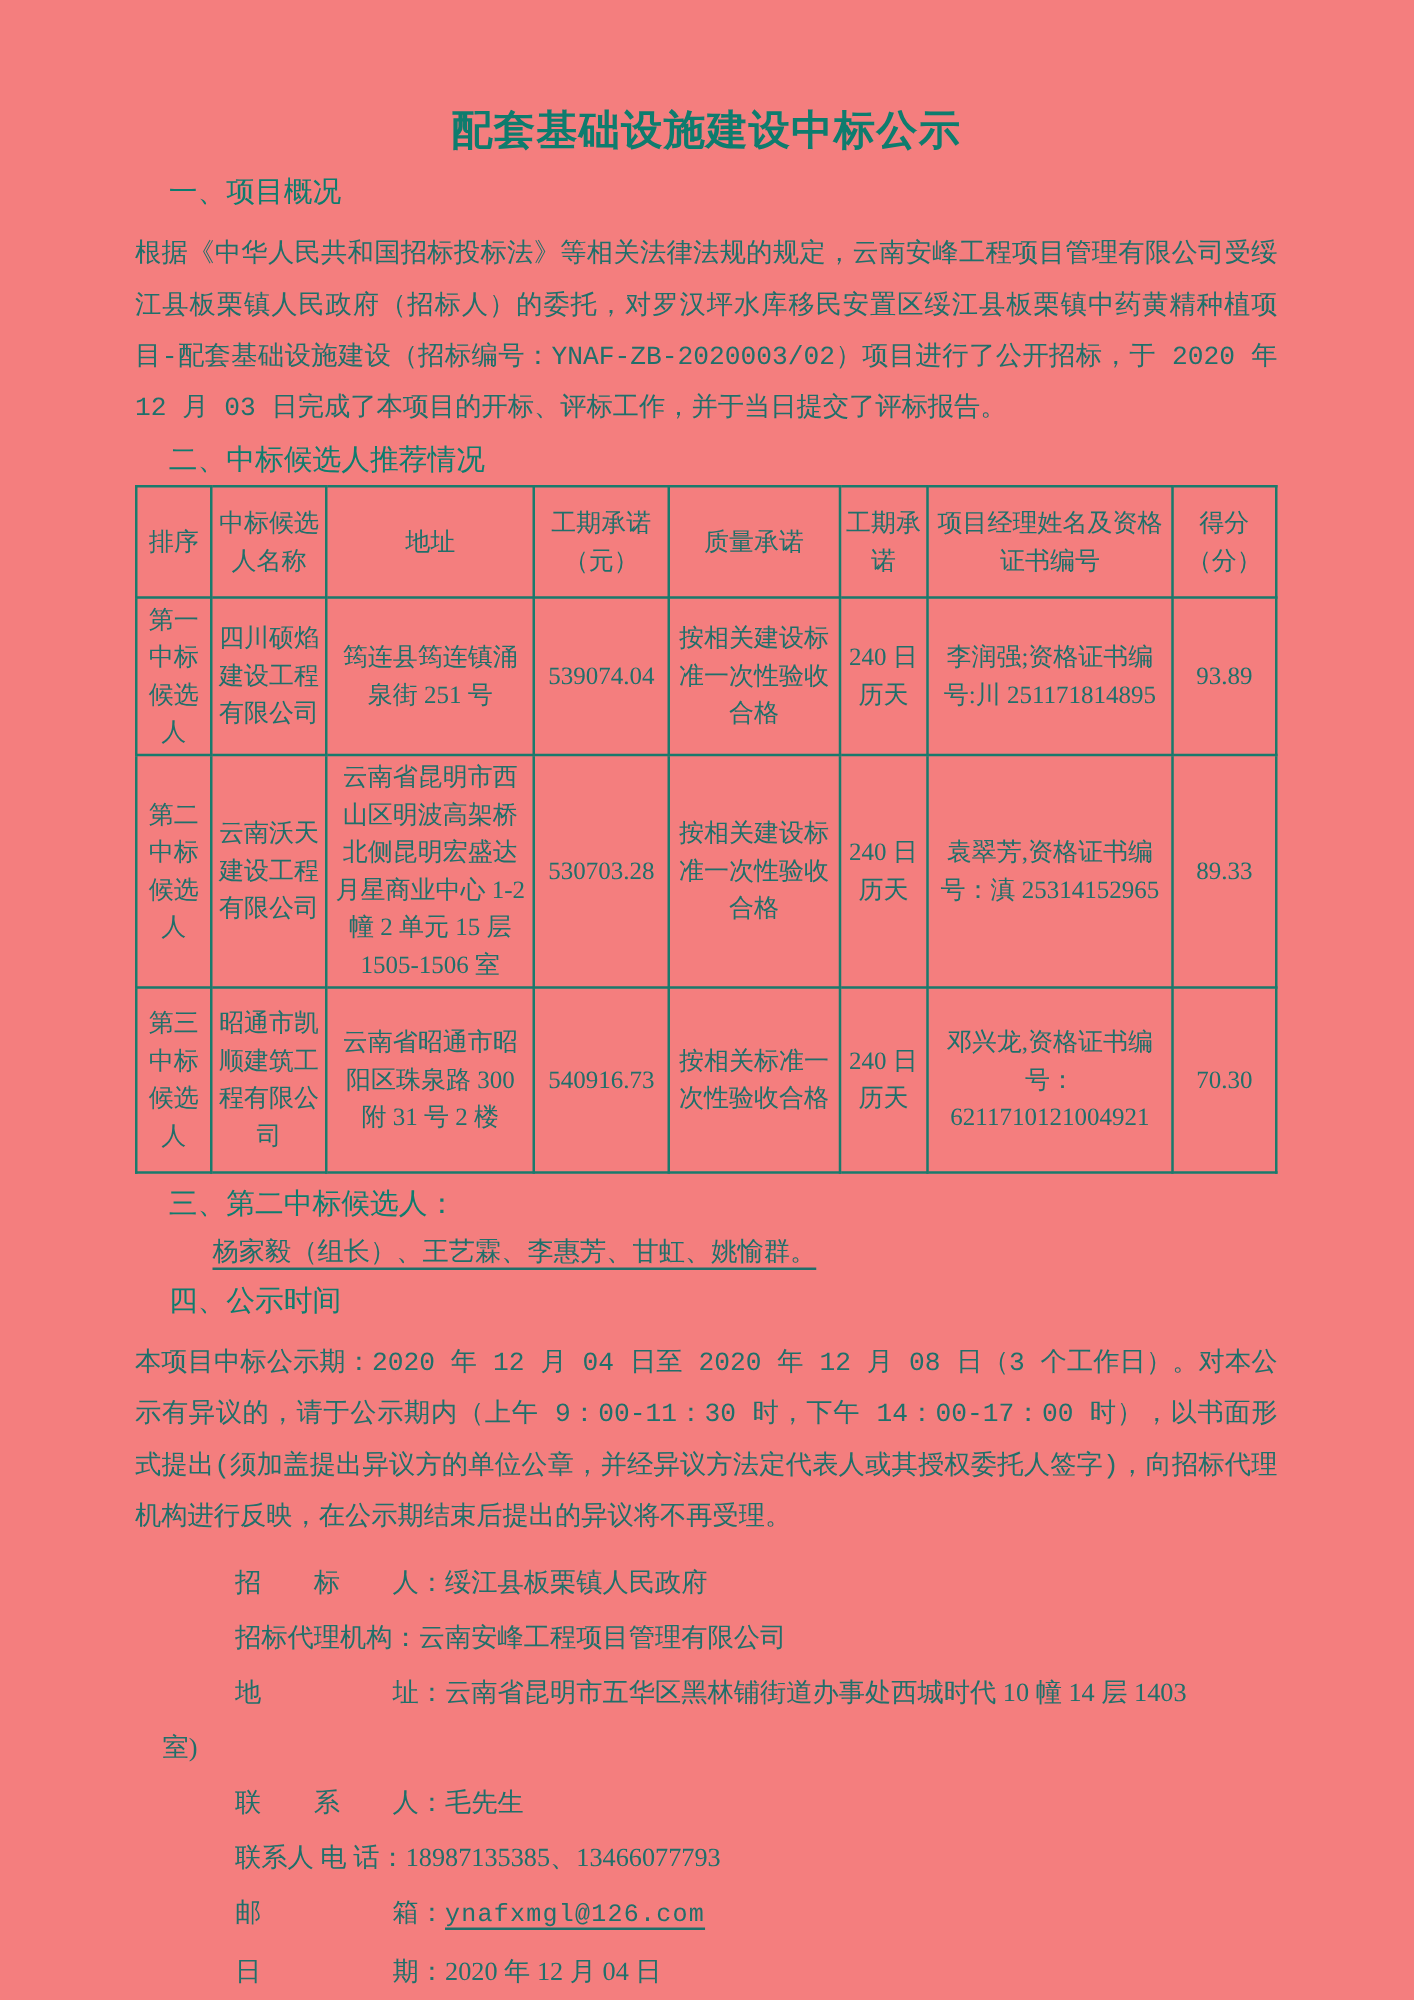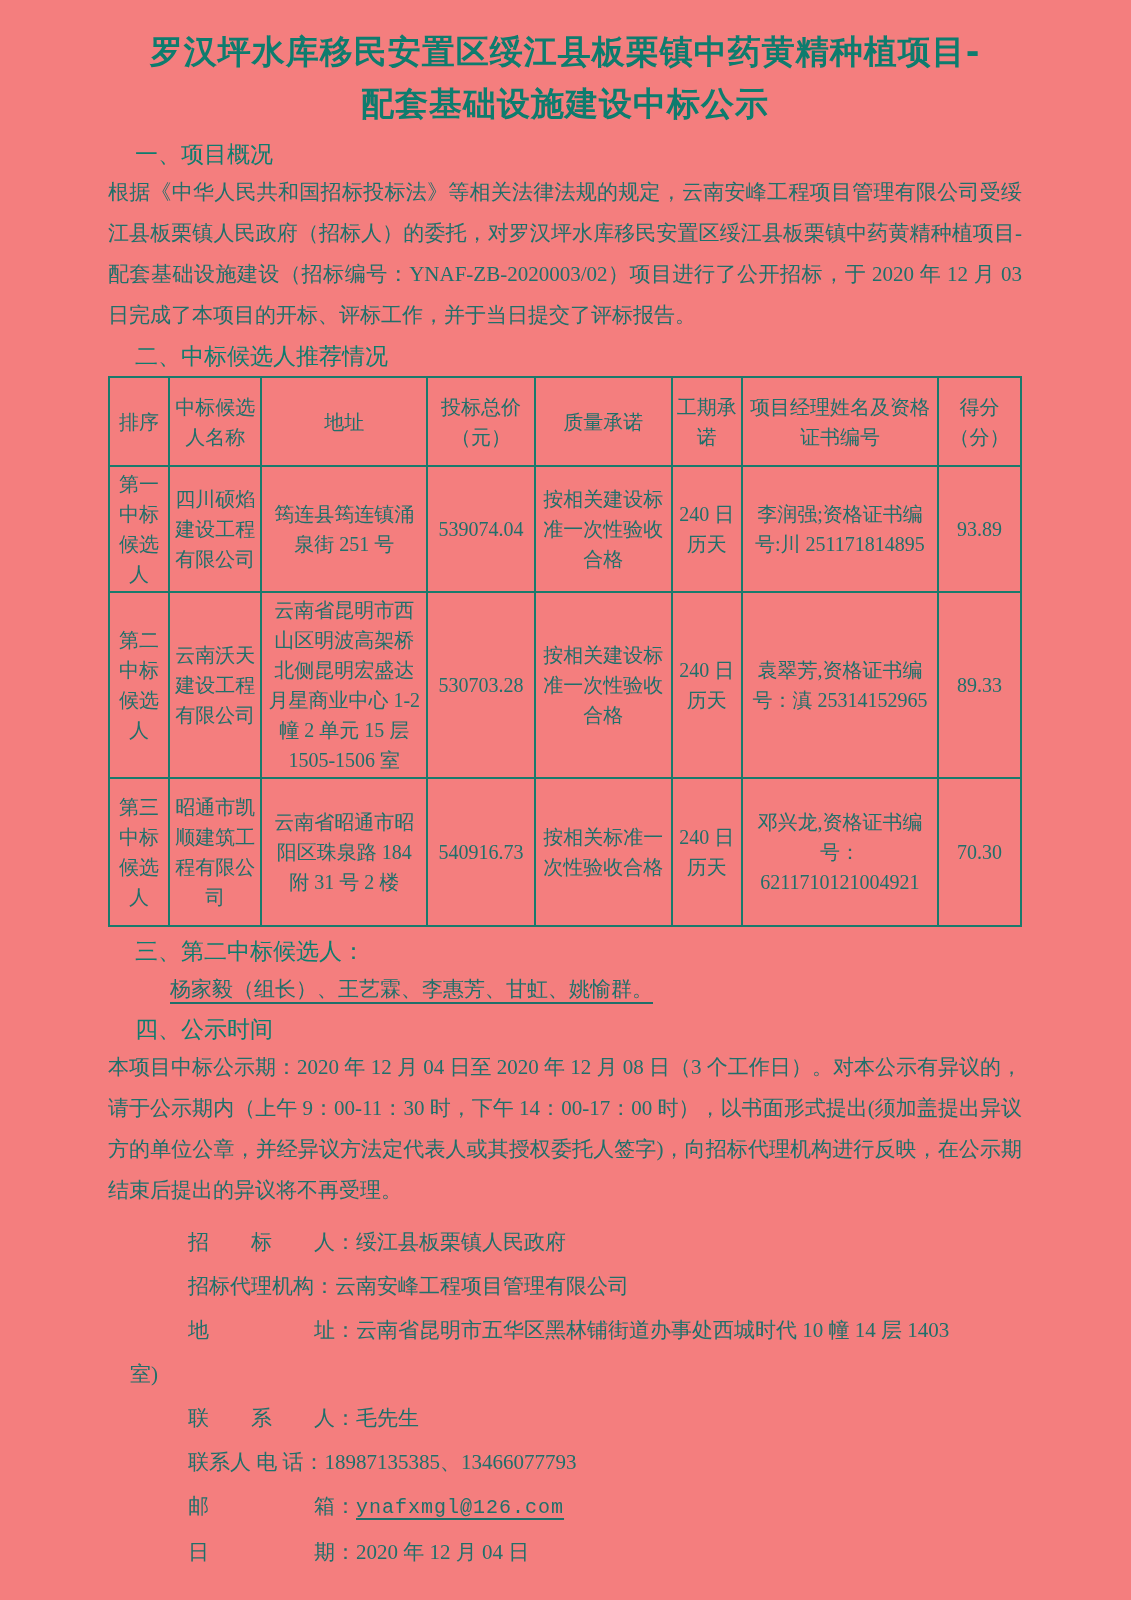--- a/index.html
+++ b/index.html
@@ -20,21 +20,21 @@
     text-align:center;font-family:"DejaVu Sans","Liberation Sans",sans-serif;
     font-weight:700;font-size:33px;line-height:52px;color:var(--head);
     margin:0 0 8px 0;letter-spacing:1px;
   }
   .sec-heading{
     font-family:"DejaVu Sans","Liberation Sans",sans-serif;
     font-weight:400;font-size:23px;line-height:32px;color:var(--head);
     padding-left:27px;margin:4px 0 2px 0;
   }
   .para{
-    font-size:21px;line-height:41px;text-align:justify;margin:2px 0 4px 0;
+    font-size:21px;line-height:41px;text-align:justify;margin:14px 0 4px 0;font-family:Liberation Mono, monospace;
   }
   table.bid-table{
     width:100%;border-collapse:collapse;table-layout:fixed;
     margin:4px 0 8px 0;
     border-radius:32px;
   }
   table.bid-table td,table.bid-table th{
     border:2px solid var(--border);
     text-align:center;vertical-align:middle;
     font-size:20px;line-height:30px;font-weight:400;
@@ -63,21 +63,21 @@
     letter-spacing:1px;
     margin-top:40px;
   }
 </style>
 </head>
 <body>
 
 <div class="page">
 
   <h1 class="doc-title">
-    <span>罗汉坪水库移民安置区绥江县板栗镇中药黄精种植项目-</span><br>
+    <br>
     <span>配套基础设施建设中标公示</span>
   </h1>
 
   <div class="sec-heading">一、项目概况</div>
   <p class="para">根据《中华人民共和国招标投标法》等相关法律法规的规定，云南安峰工程项目管理有限公司受绥江县板栗镇人民政府（招标人）的委托，对罗汉坪水库移民安置区绥江县板栗镇中药黄精种植项目-配套基础设施建设（招标编号：YNAF-ZB-2020003/02）项目进行了公开招标，于 2020 年 12 月 03 日完成了本项目的开标、评标工作，并于当日提交了评标报告。</p>
 
   <div class="sec-heading">二、中标候选人推荐情况</div>
 
   <table class="bid-table">
     <colgroup>
@@ -88,21 +88,21 @@
       <col style="width:15.0%">
         <col style="width:7.7%">
         <col style="width:21.5%">
         <col style="width:9.1%">
     </colgroup>
     <tbody>
       <tr class="hdr">
         <th>排序</th>
         <th>中标候选人名称</th>
         <th>地址</th>
-        <th>投标总价（元）</th>
+        <th>工期承诺（元）</th>
         <th>质量承诺</th>
         <th>工期承诺</th>
         <th>项目经理姓名及资格证书编号</th>
         <th>得分（分）</th>
       </tr>
       <tr class="r0">
         <td>第一中标候选人</td>
         <td>四川硕焰建设工程有限公司</td>
         <td>筠连县筠连镇涌泉街 251 号</td>
         <td>539074.04</td>
@@ -117,21 +117,21 @@
         <td>云南省昆明市西山区明波高架桥北侧昆明宏盛达月星商业中心 1-2 幢 2 单元 15 层 1505-1506 室</td>
         <td>530703.28</td>
         <td>按相关建设标准一次性验收合格</td>
         <td>240 日历天</td>
         <td>袁翠芳,资格证书编号：滇 25314152965</td>
         <td>89.33</td>
       </tr>
       <tr class="r2">
         <td>第三中标候选人</td>
         <td>昭通市凯顺建筑工程有限公司</td>
-        <td>云南省昭通市昭阳区珠泉路 184 附 31 号 2 楼</td>
+        <td>云南省昭通市昭阳区珠泉路 300 附 31 号 2 楼</td>
         <td>540916.73</td>
         <td>按相关标准一次性验收合格</td>
         <td>240 日历天</td>
         <td>邓兴龙,资格证书编号：6211710121004921</td>
         <td>70.30</td>
       </tr>
     </tbody>
   </table>
 
   <div class="sec-heading" style="padding-left:27px;">三、第二中标候选人：</div>

